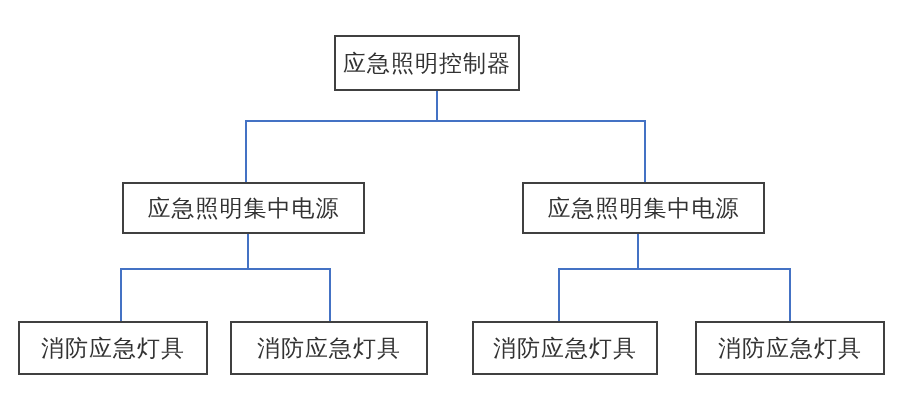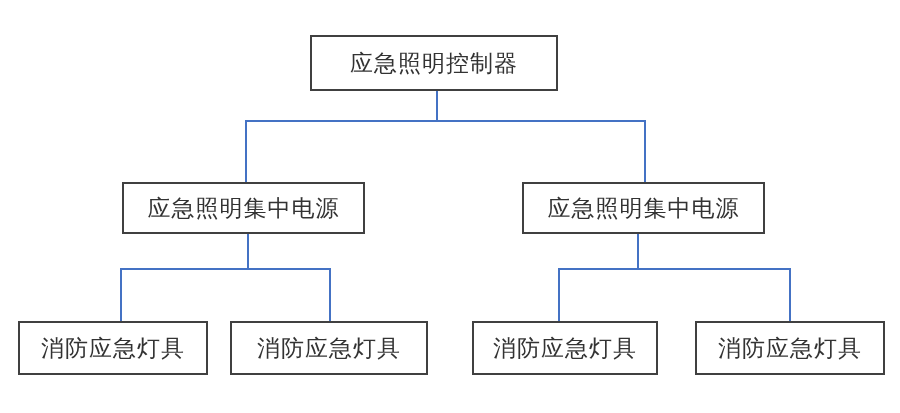--- a/index.html
+++ b/index.html
@@ -36,21 +36,21 @@
 
   .line {
     position: absolute;
     background: var(--connector);
     z-index: 1;
   }
   .line.v { width: 2px; }
   .line.h { height: 2px; }
 
   
-  #node-root       { left: 310px; top: 35px;  width: 248px; height: 56px; text-align: right; }
+  #node-root       { left: 334px; top: 35px;  width: 186px; height: 56px; text-align: right; }
   #node-mid-left   { left: 122px; top: 182px; width: 243px; height: 52px; }
   #node-mid-right  { left: 522px; top: 182px; width: 243px; height: 52px; }
   #node-leaf-1     { left: 18px;  top: 321px; width: 190px; height: 54px; }
   #node-leaf-2     { left: 230px; top: 321px; width: 198px; height: 54px; }
   #node-leaf-3     { left: 472px; top: 321px; width: 186px; height: 54px; }
   #node-leaf-4     { left: 695px; top: 321px; width: 190px; height: 54px; }
 
   
   #conn-root-stem      { left: 436px; top: 91px;  height: 31px; }
   #conn-top-h          { left: 245px; top: 120px; width: 401px; }

